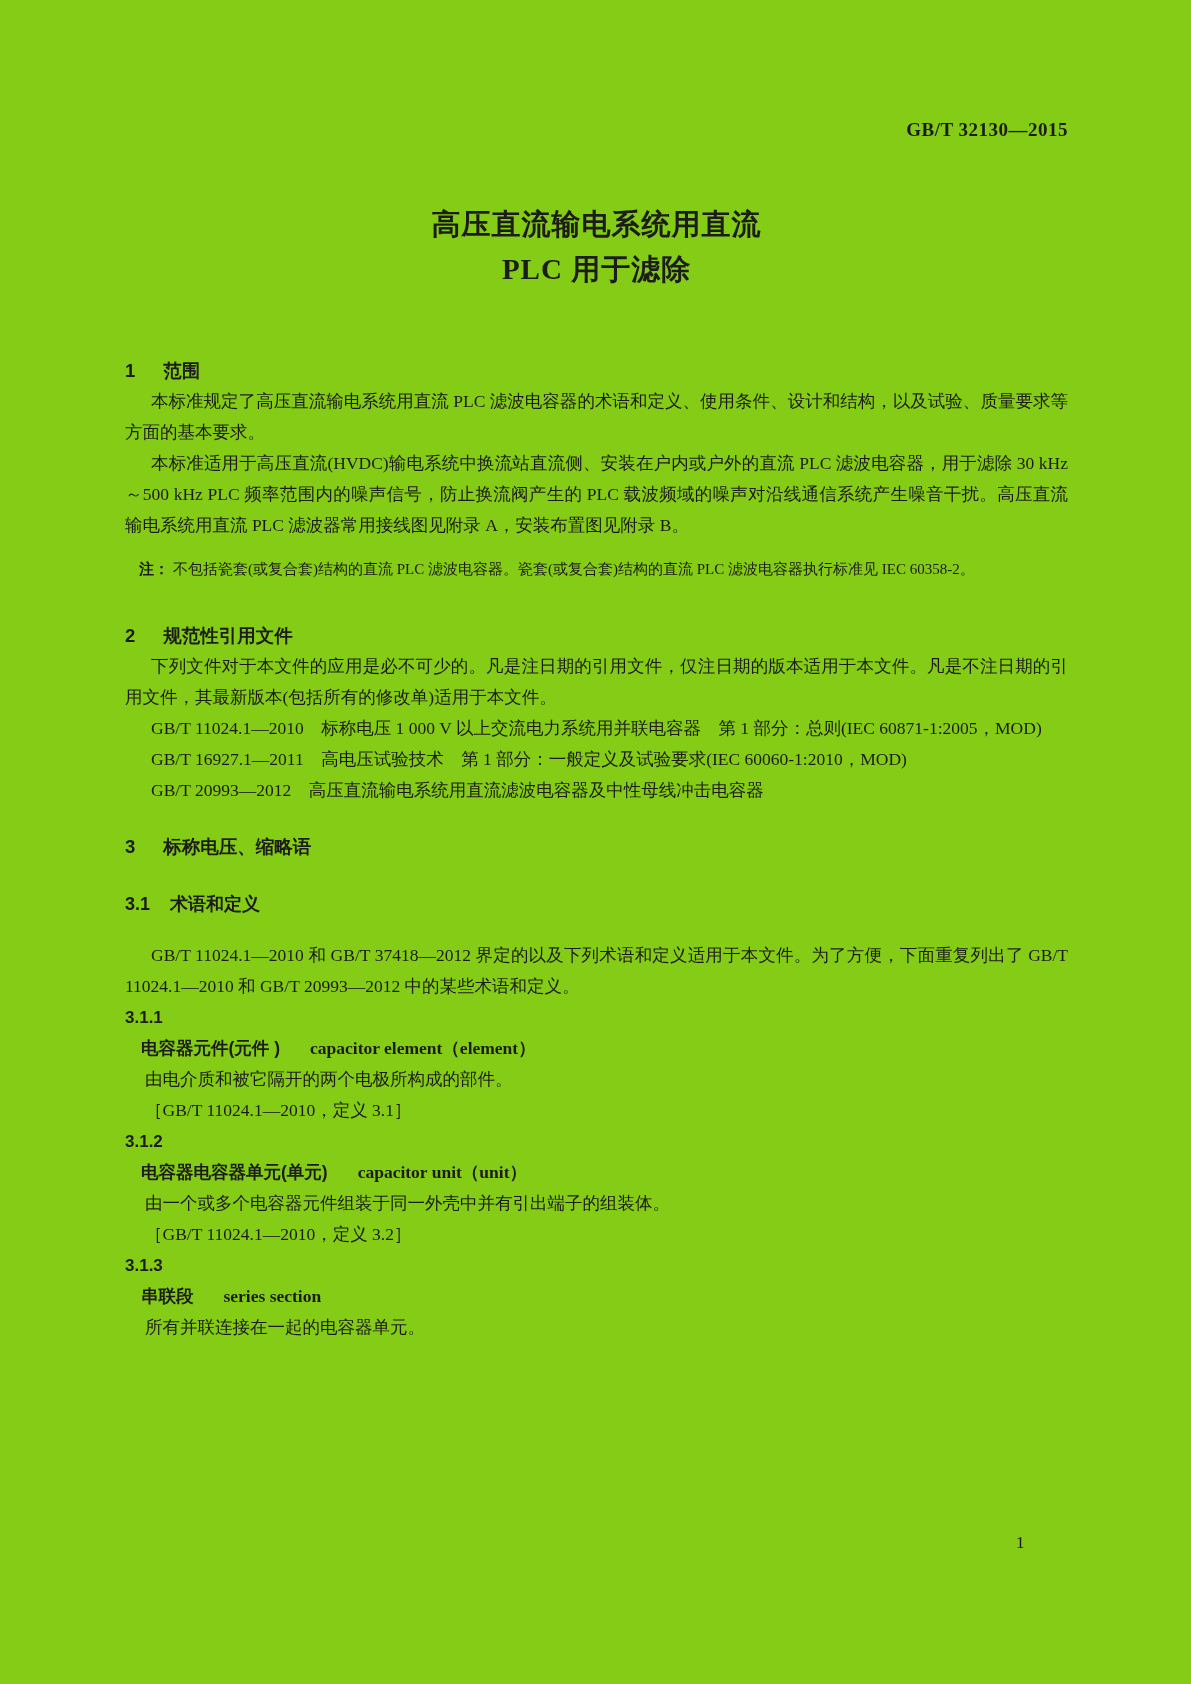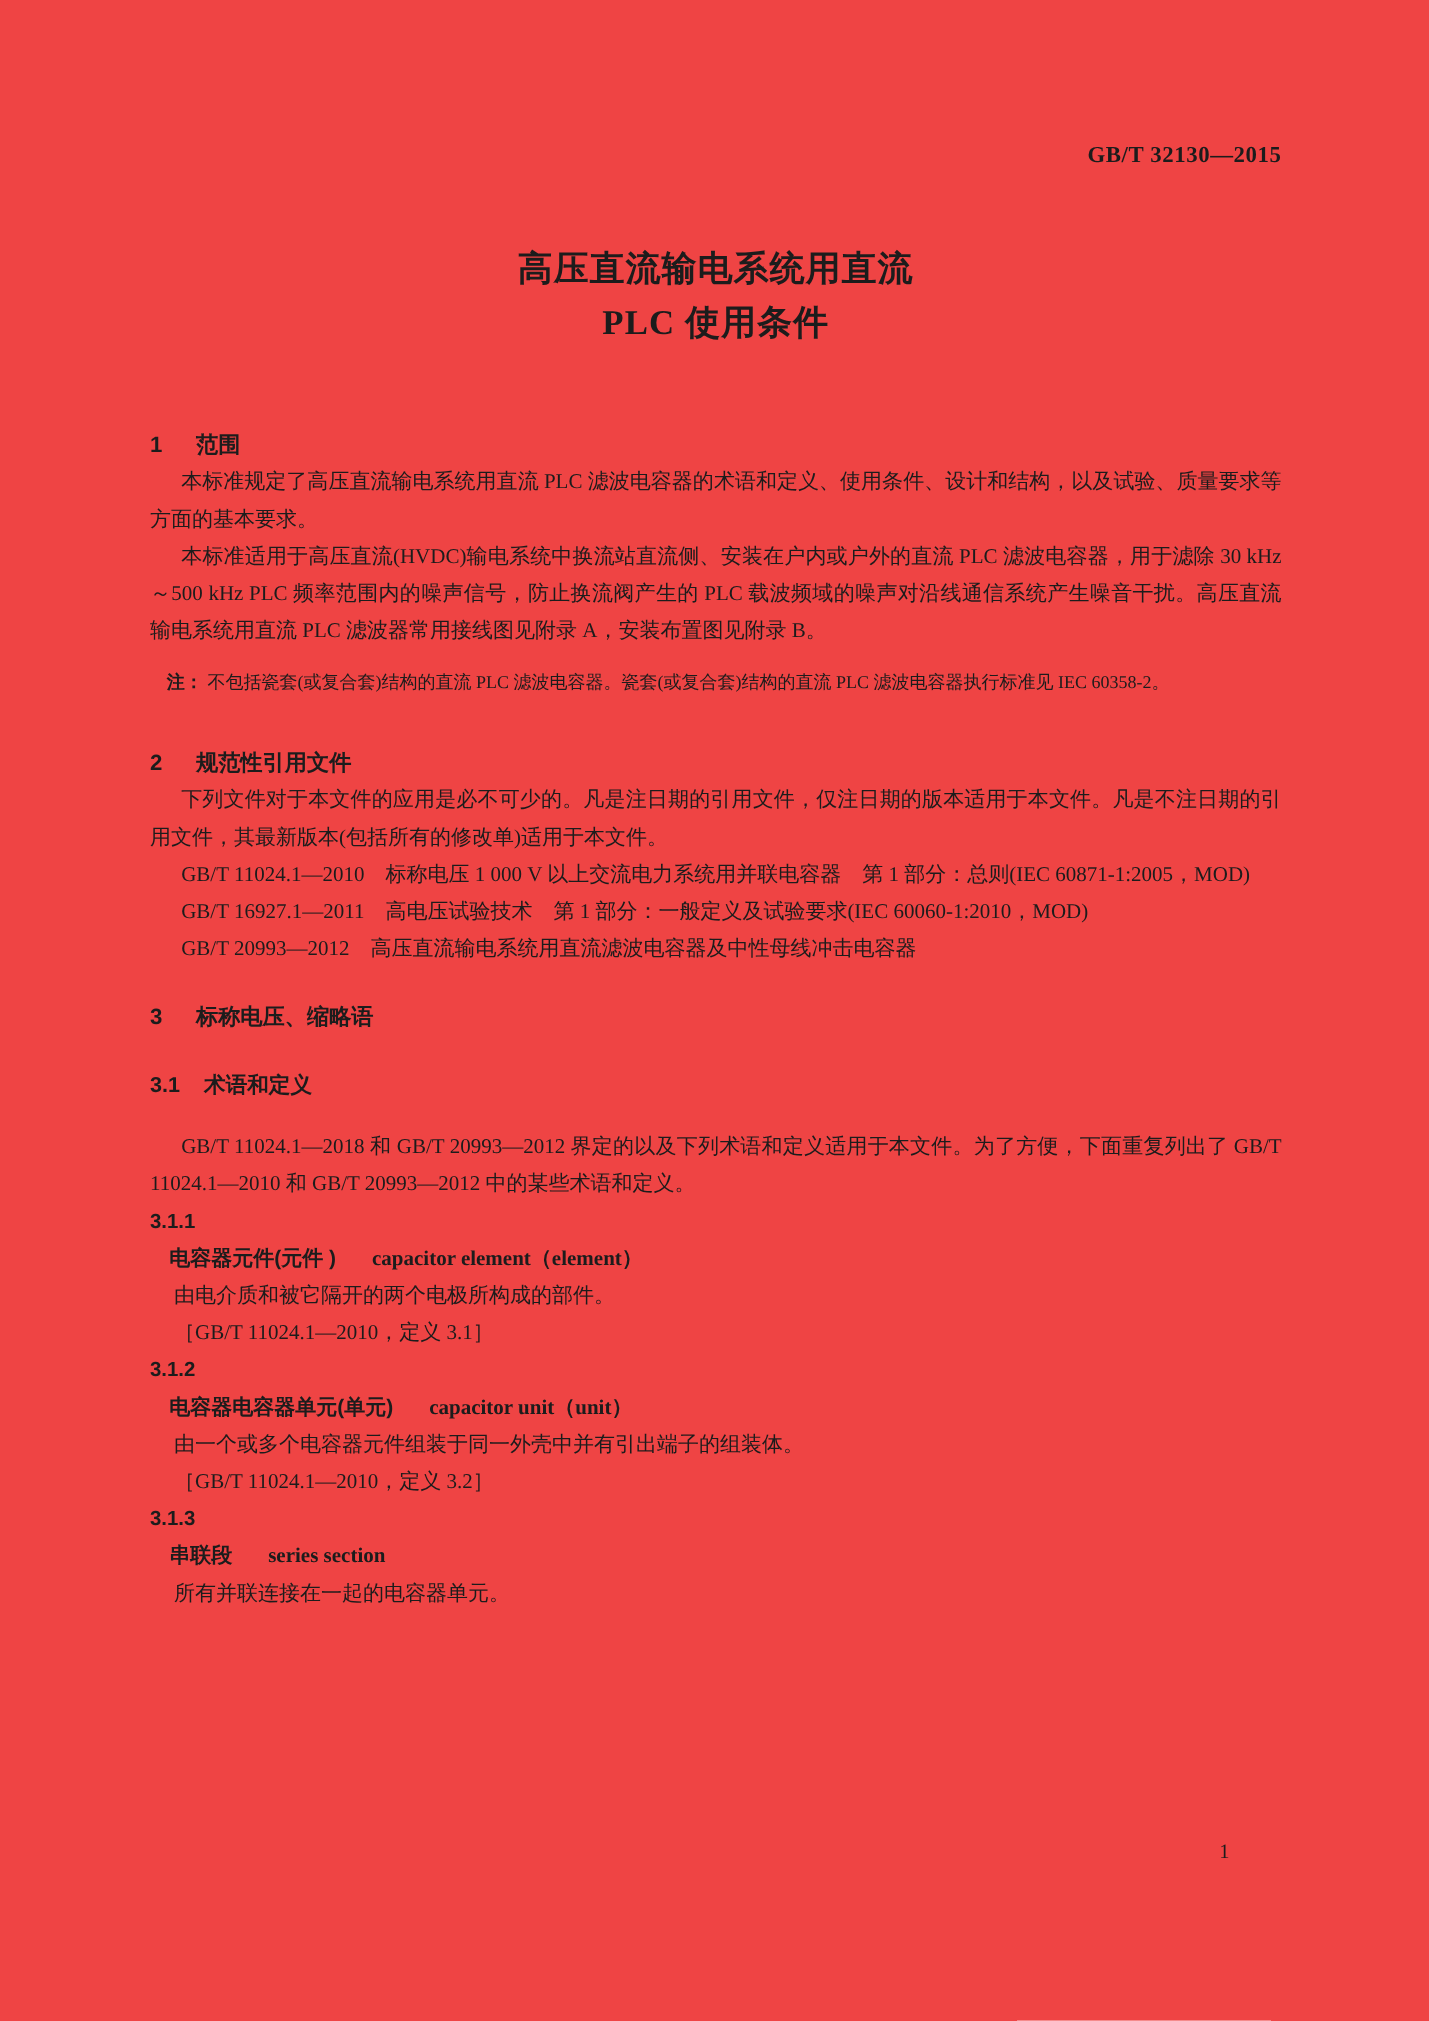--- a/index.html
+++ b/index.html
@@ -1,20 +1,20 @@
 <!DOCTYPE html>
 <html lang="zh"><head>
 <meta charset="utf-8">
 <style>
   html, body { margin: 0; padding: 0; background: #ffffff; }
   .page {
     position: relative;
     width: 1191px;
     height: 1684px;
-    background: #ef4444;
+    background: #84cc16;
     color: #1c1c1c;
     font-family: "Liberation Serif", "DejaVu Serif", serif;
     overflow: hidden;
     box-sizing: border-box;
     padding: 118px 123px 0 125px;
   }
   
   .page-header {
     text-align: right;
     font-size: 19px;
@@ -116,21 +116,21 @@
 <body>
 
 <div class="page">
 
   <div class="page-header">
     <span>GB/T 32130—2015</span>
   </div>
 
   <h1 class="doc-title">
     <span class="title-line">高压直流输电系统用直流</span>
-    <span class="title-line">PLC 使用条件</span>
+    <span class="title-line">PLC 用于滤除</span>
   </h1>
 
   <div>
     <h2 class="sec-heading">
       <span class="num">1</span><span>范围</span>
     </h2>
     <p class="body-para first-para">本标准规定了高压直流输电系统用直流 PLC 滤波电容器的术语和定义、使用条件、设计和结构，以及试验、质量要求等方面的基本要求。</p>
     <p class="body-para">本标准适用于高压直流(HVDC)输电系统中换流站直流侧、安装在户内或户外的直流 PLC 滤波电容器，用于滤除 30 kHz～500 kHz PLC 频率范围内的噪声信号，防止换流阀产生的 PLC 载波频域的噪声对沿线通信系统产生噪音干扰。高压直流输电系统用直流 PLC 滤波器常用接线图见附录 A，安装布置图见附录 B。</p>
     <p class="note">
       <span class="note-label">注：</span><span>不包括瓷套(或复合套)结构的直流 PLC 滤波电容器。瓷套(或复合套)结构的直流 PLC 滤波电容器执行标准见 IEC 60358-2。</span>
@@ -147,21 +147,21 @@
     <p class="ref-para">GB/T 20993—2012　高压直流输电系统用直流滤波电容器及中性母线冲击电容器</p>
   </div>
 
   <div>
     <h2 class="sec-heading sec3-heading">
       <span class="num">3</span><span>标称电压、缩略语</span>
     </h2>
     <h3 class="sub-heading">
       <span class="num">3.1</span><span>术语和定义</span>
     </h3>
-    <p class="body-para first-para" style="margin-top:22px;">GB/T 11024.1—2018 和 GB/T 20993—2012 界定的以及下列术语和定义适用于本文件。为了方便，下面重复列出了 GB/T 11024.1—2010 和 GB/T 20993—2012 中的某些术语和定义。</p>
+    <p class="body-para first-para" style="margin-top:22px;">GB/T 11024.1—2010 和 GB/T 37418—2012 界定的以及下列术语和定义适用于本文件。为了方便，下面重复列出了 GB/T 11024.1—2010 和 GB/T 20993—2012 中的某些术语和定义。</p>
 
     <div class="terms-block">
       <p class="term-number">3.1.1</p>
       <p class="term-line">
         <span class="term-zh">电容器元件(元件 )</span><span class="term-en">capacitor element（element）</span>
       </p>
       <p class="term-def">由电介质和被它隔开的两个电极所构成的部件。</p>
       <p class="term-src">［GB/T 11024.1—2010，定义 3.1］</p>
     </div>
 

